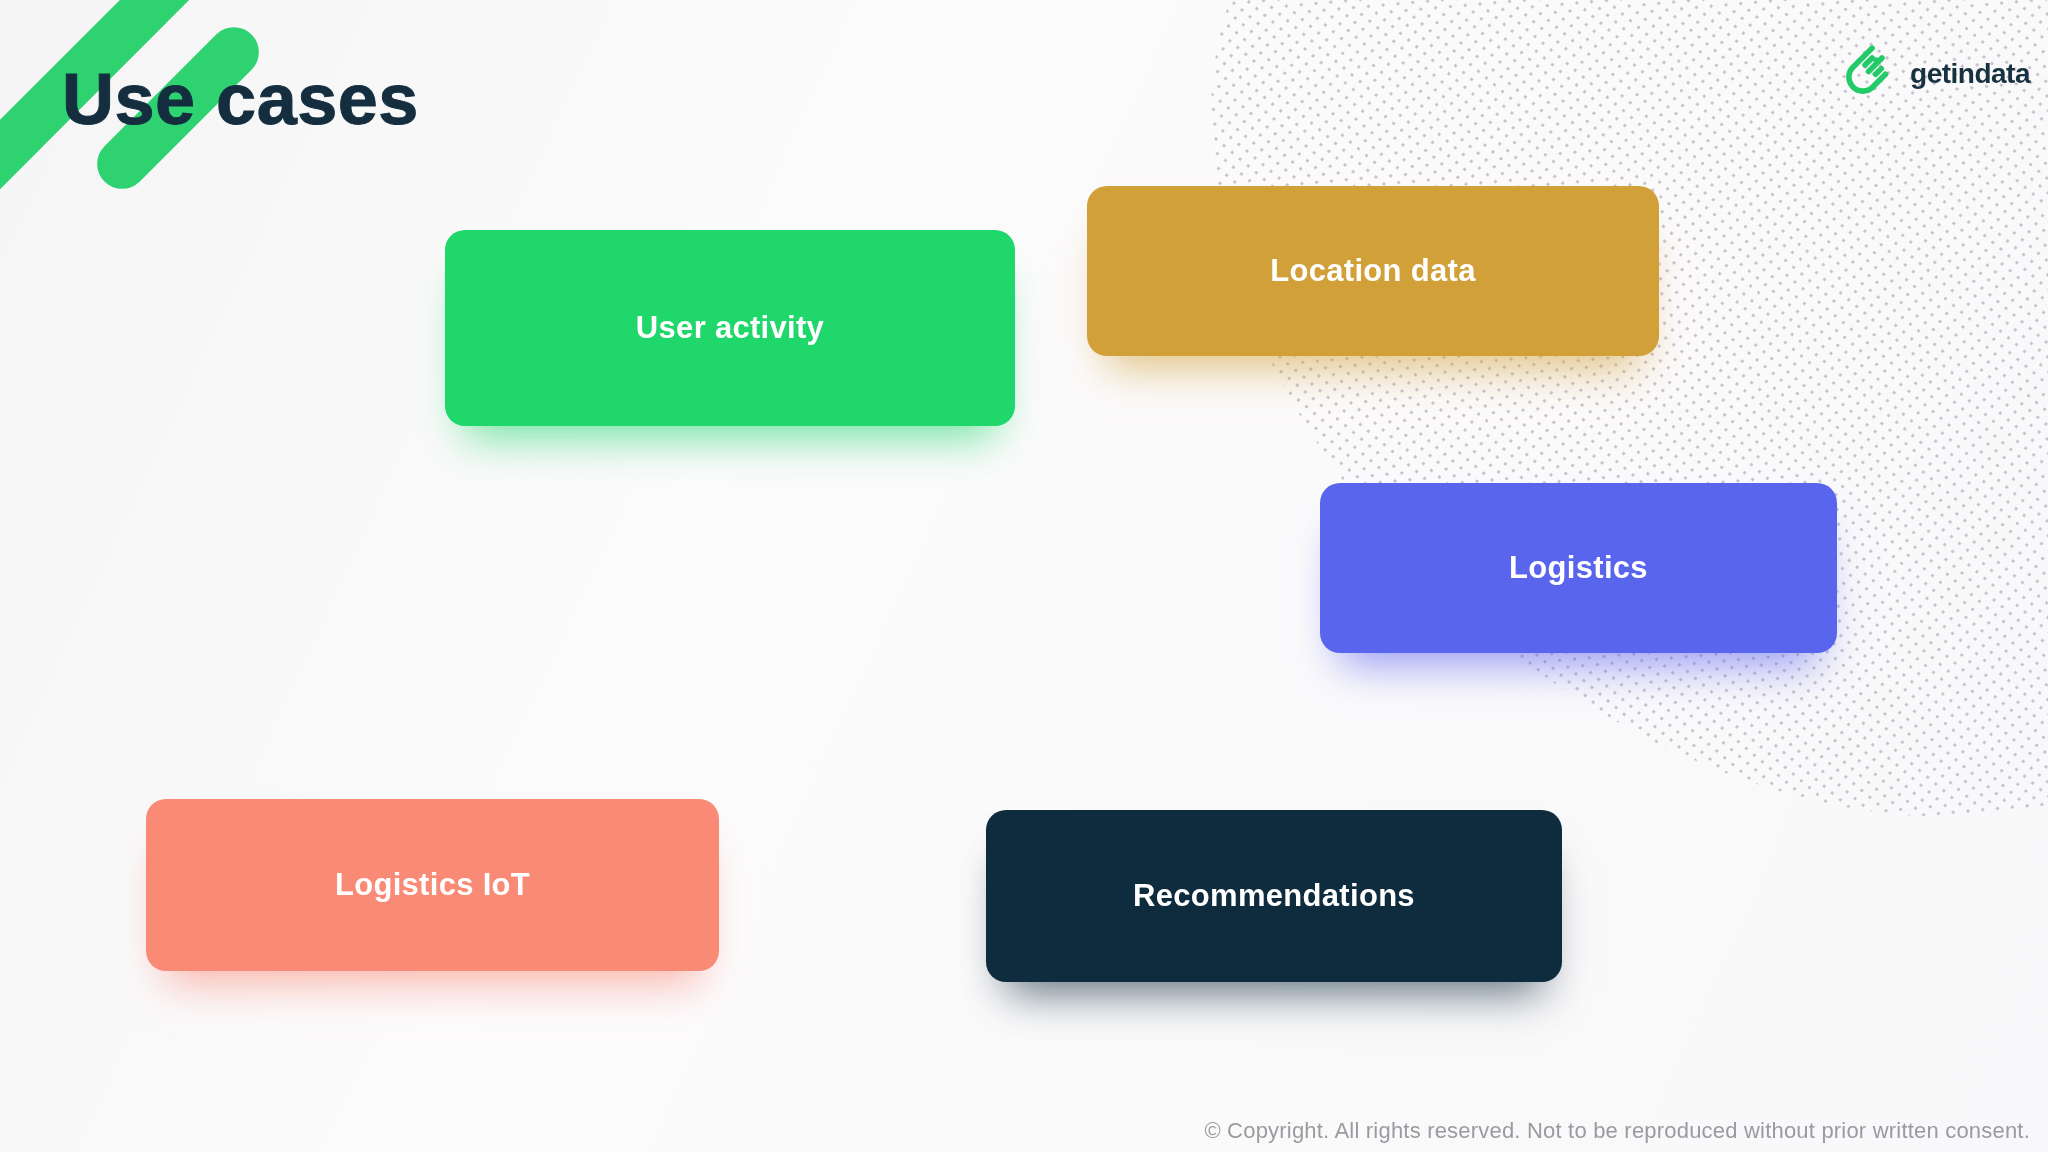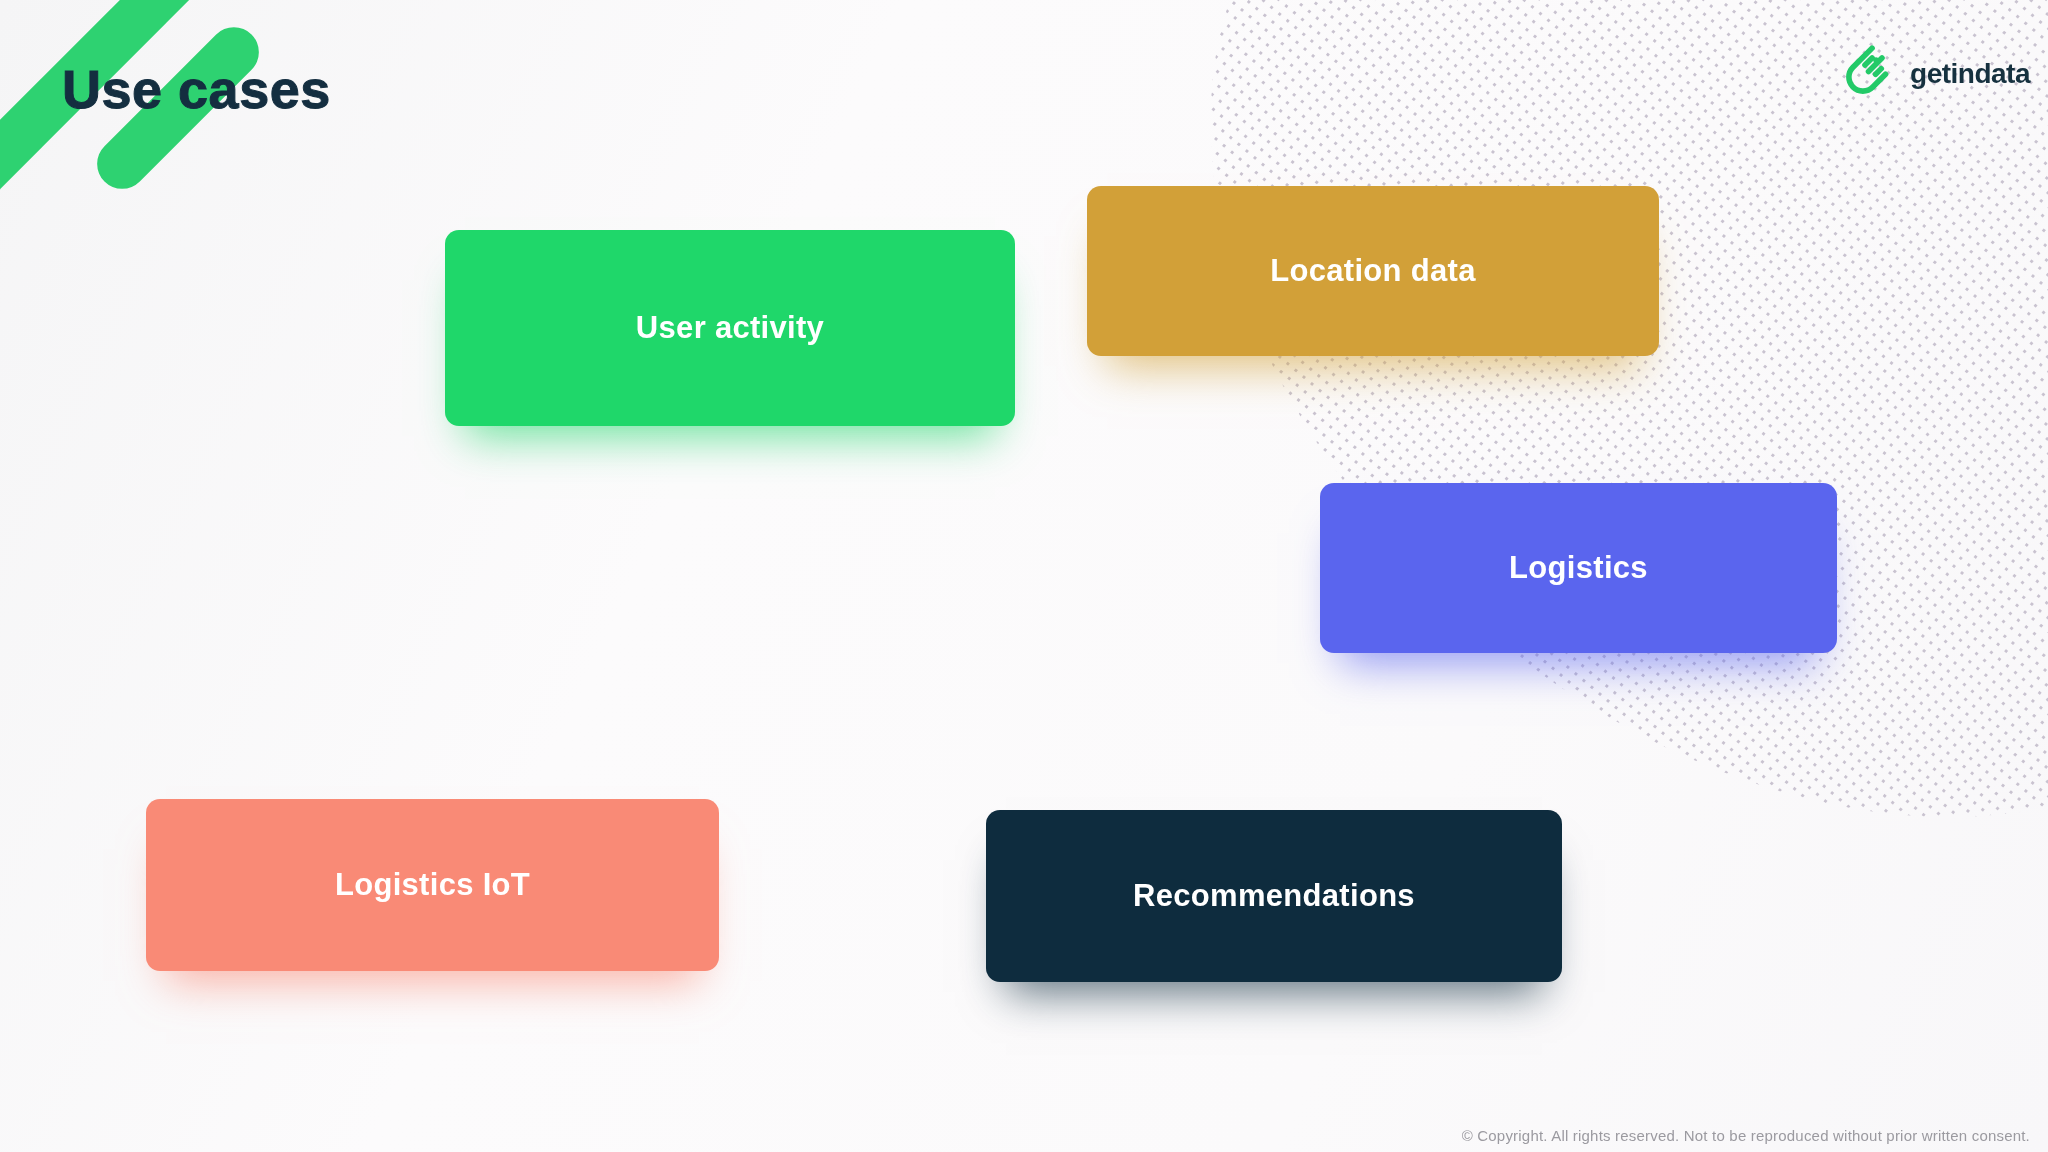--- a/index.html
+++ b/index.html
@@ -54,21 +54,21 @@
     background-size: 10.5px 10.5px;
     z-index: 0;
   }
 
   .title {
     position: absolute;
     left: 62px;
     top: 58px;
     margin: 0;
     z-index: 2;
-    font-size: 54px;
+    font-size: 72px;
     font-weight: 800;
     letter-spacing: 0.5px;
     -webkit-text-stroke: 1px currentColor;
   }
 
   .logo {
     position: absolute;
     top: 42px;
     right: 18px;
     display: flex;
@@ -82,42 +82,42 @@
   }
   .logo-text {
     font-size: 28px;
     font-weight: 700;
     letter-spacing: -0.5px;
   }
 
   .card {
     position: absolute;
     z-index: 2;
-    border-radius: 14px;
+    border-radius: 20px;
     display: flex;
     align-items: center;
     justify-content: center;
     color: #ffffff;
     font-size: 31px;
     font-weight: 700;
     letter-spacing: 0.3px;
   }
   .card-user-activity   { left: 445px;  top: 230px; width: 570px; height: 196px; }
   .card-location-data   { left: 1087px; top: 186px; width: 572px; height: 170px; }
   .card-fraud-detection { left: 89px;   top: 517px; width: 572px; height: 172px; }
   .card-logistics       { left: 1320px; top: 483px; width: 517px; height: 170px; }
   .card-industrial-iot  { left: 146px;  top: 799px; width: 573px; height: 172px; }
   .card-recommendations { left: 986px;  top: 778px; width: 576px; height: 172px; margin-top: 32px; }
 
   .footer {
     position: absolute;
     right: 18px;
     bottom: 8px;
     z-index: 2;
-    font-size: 15px;
+    font-size: 22px;
     letter-spacing: 0.2px;
   }
 </style>
 </head>
 <body>
 
 <div class="slide">
 
   <div class="stripe stripe-long" style="background: rgb(46, 210, 113);"></div>
 

